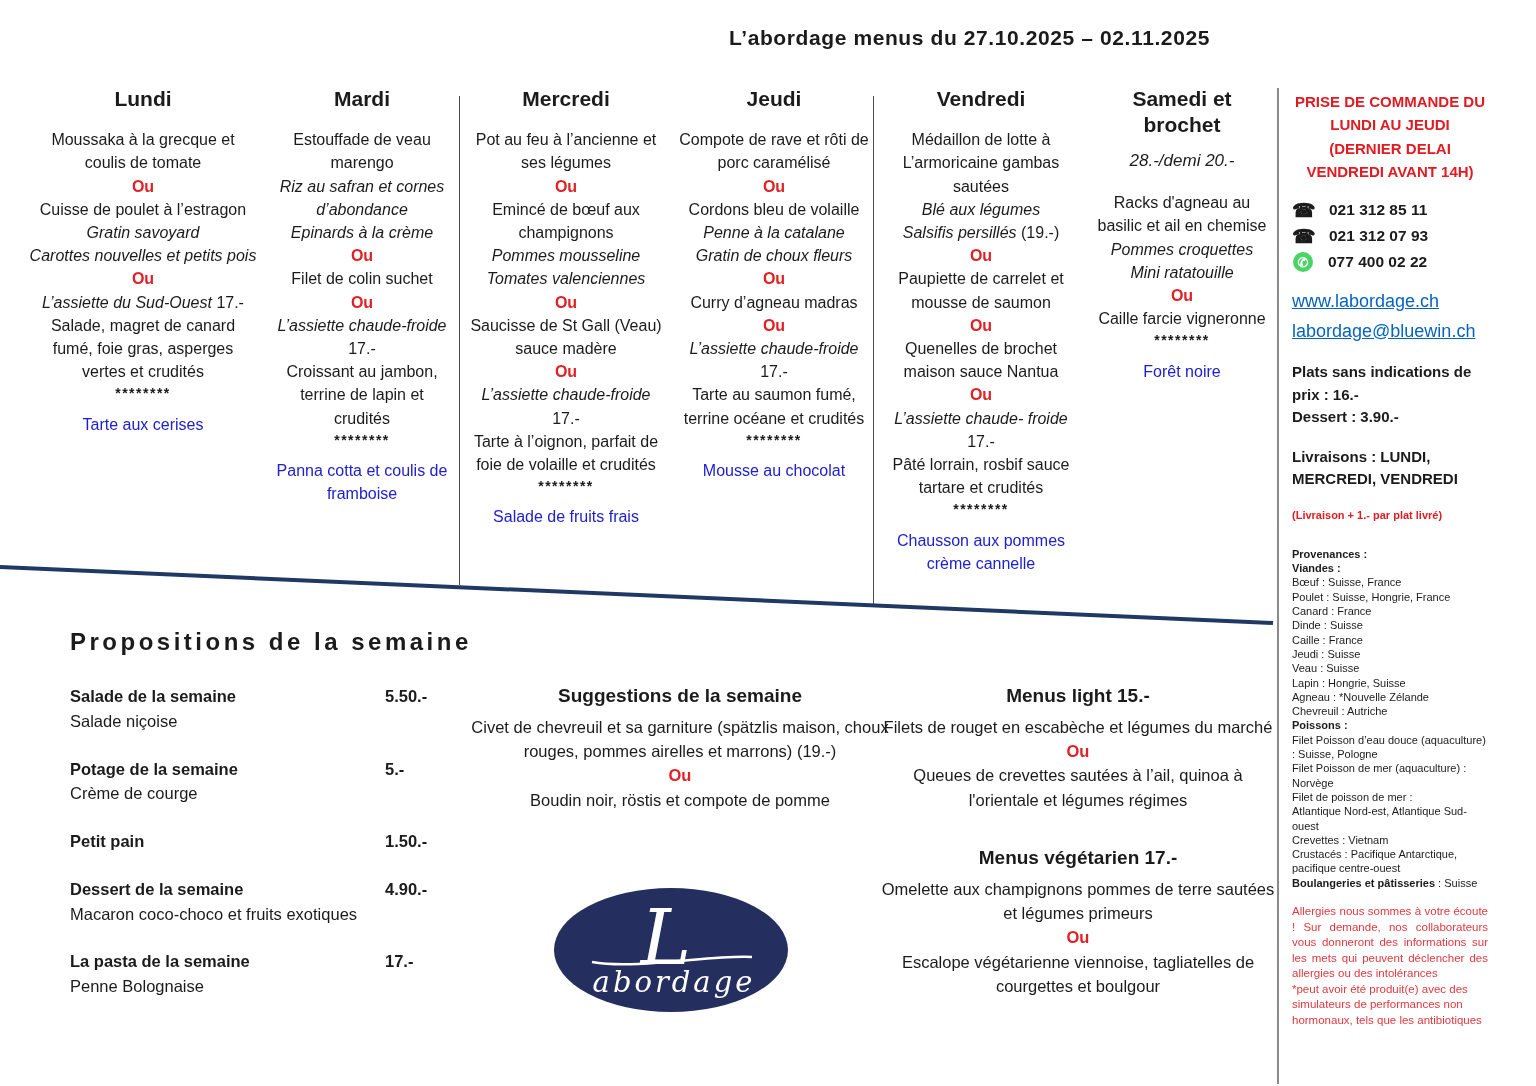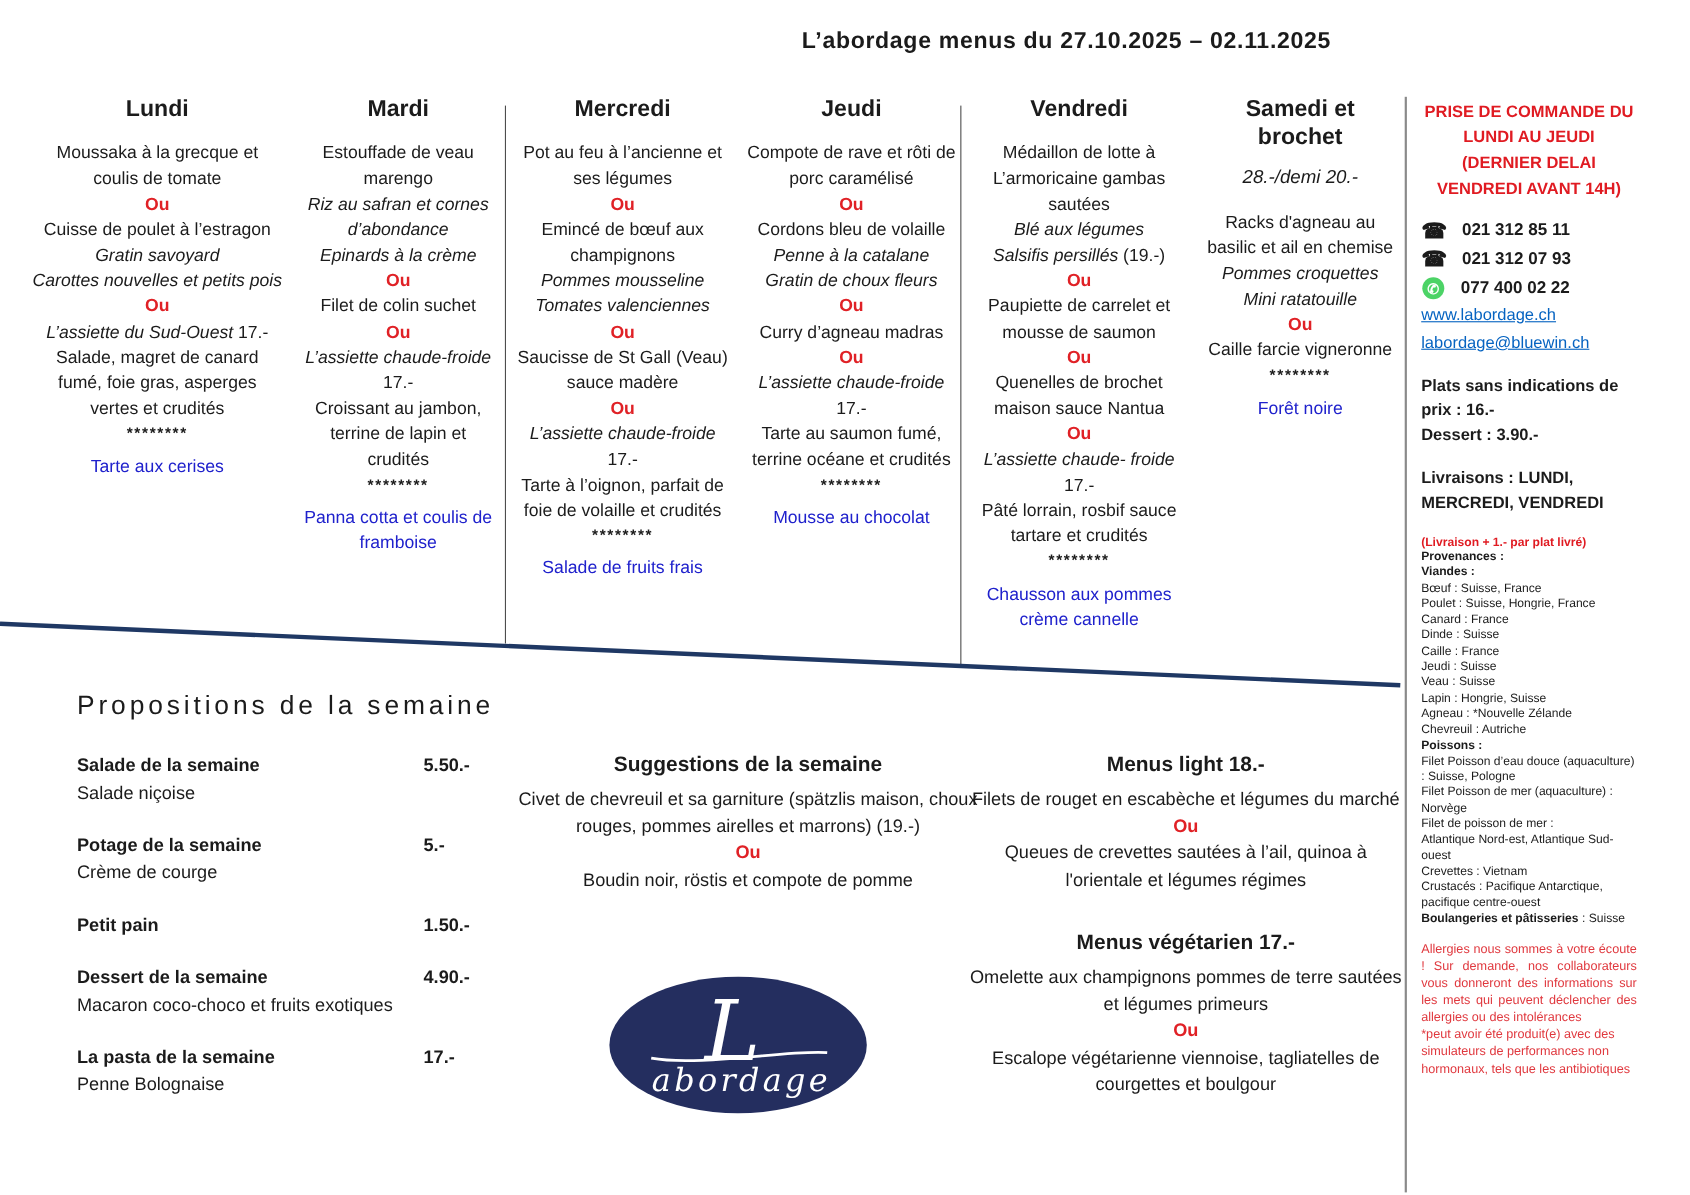--- a/index.html
+++ b/index.html
@@ -19,45 +19,45 @@
   .line.stars{font-weight:700;letter-spacing:1.5px;font-size:14px}
   .line.dessert{color:#1f21cc;margin-top:9px}
   
   .vline{position:absolute;width:1px;background:#4d4d4d}
   #vline1{left:459px;top:96px;height:489px}
   #vline2{left:873px;top:96px;height:508px}
   #vline3{left:1277px;top:88px;height:996px;width:2px;background:#8a8a8a}
   svg.diag{position:absolute;left:0;top:0;pointer-events:none}
   
   .props{position:absolute;left:70px;top:628px;width:440px}
-  .props-heading{font-size:24px;font-weight:400;letter-spacing:3.5px;white-space:nowrap;margin-bottom:28px}
+  .props-heading{font-size:24px;font-weight:700;letter-spacing:3.5px;white-space:nowrap;margin-bottom:28px}
   .prop-item{display:grid;grid-template-columns:315px 1fr;margin-bottom:23px;
              font-size:16.5px;line-height:1.5}
   .prop-name,.prop-price{font-weight:700}
   
   .center-block{position:absolute;text-align:center;font-size:16.5px;line-height:1.47}
   #suggestions{left:465px;top:682px;width:430px}
   #menus{left:878px;top:682px;width:400px}
   .block-heading{font-size:19px;font-weight:700;margin-bottom:5px}
   #menus .group2{margin-top:32px}
   .logo{position:absolute;left:552px;top:886px}
   
   .sidebar{position:absolute;left:1292px;top:90px;width:196px}
   .order-header{color:#e01b22;font-weight:700;font-size:15px;line-height:1.55;text-align:center}
   .phones{margin-top:14px}
   .phone-row{display:flex;align-items:center;gap:15px;height:26px;font-weight:700;font-size:15.5px}
   .phone-ico{font-size:19px;width:22px;text-align:center}
   .wa{width:20px;height:20px;border-radius:50%;background:#4cd366;color:#fff;display:flex;
       align-items:center;justify-content:center;font-size:13px;margin-left:1px}
-  .links{font-size:15px;line-height:1.65}
+  .links{margin-top:12px;font-size:18px;line-height:1.65}
   .links a{color:#0563c1;text-decoration:underline;display:block}
   .pricing{margin-top:15px;font-weight:700;font-size:15px;line-height:1.5}
   .livraisons{margin-top:17px;font-weight:700;font-size:15px;line-height:1.5}
   .delivery-note{margin-top:18px;color:#e01b22;font-weight:700;font-size:11px}
-  .provenances{font-size:11px;line-height:1.3}
+  .provenances{margin-top:26px;font-size:11px;line-height:1.3}
   .b{font-weight:700}
   .allergies{margin-top:14px;color:#e0383e;font-size:11.5px;line-height:1.35;text-align:justify}
   .prod-note{color:#e0383e;font-size:11.5px;line-height:1.35}
 </style>
 </head>
 <body>
 
 <div class="title">L’abordage menus du 27.10.2025 – 02.11.2025</div>
 
 <div class="days">
@@ -196,21 +196,21 @@
   <div class="block-heading">Suggestions de la semaine</div>
   <div id="suggestions-lines">
       <div class="line plain">Civet de chevreuil et sa garniture (spätzlis maison, choux rouges, pommes airelles et marrons) (19.-)</div>
       <div class="line or">Ou</div>
       <div class="line plain">Boudin noir, röstis et compote de pomme</div>
     </div>
 </div>
 
 <div class="center-block" id="menus">
   <div>
-    <div class="block-heading">Menus light 18.-</div>
+    <div class="block-heading">Menus light 15.-</div>
     <div id="light-lines">
         <div class="line plain">Filets de rouget en escabèche et légumes du marché</div>
         <div class="line or">Ou</div>
         <div class="line plain">Queues de crevettes sautées à l’ail, quinoa à l'orientale et légumes régimes</div>
       </div>
   </div>
   <div class="group2">
     <div class="block-heading">Menus végétarien 17.-</div>
     <div id="veg-lines">
         <div class="line plain">Omelette aux champignons pommes de terre sautées et légumes primeurs</div>

